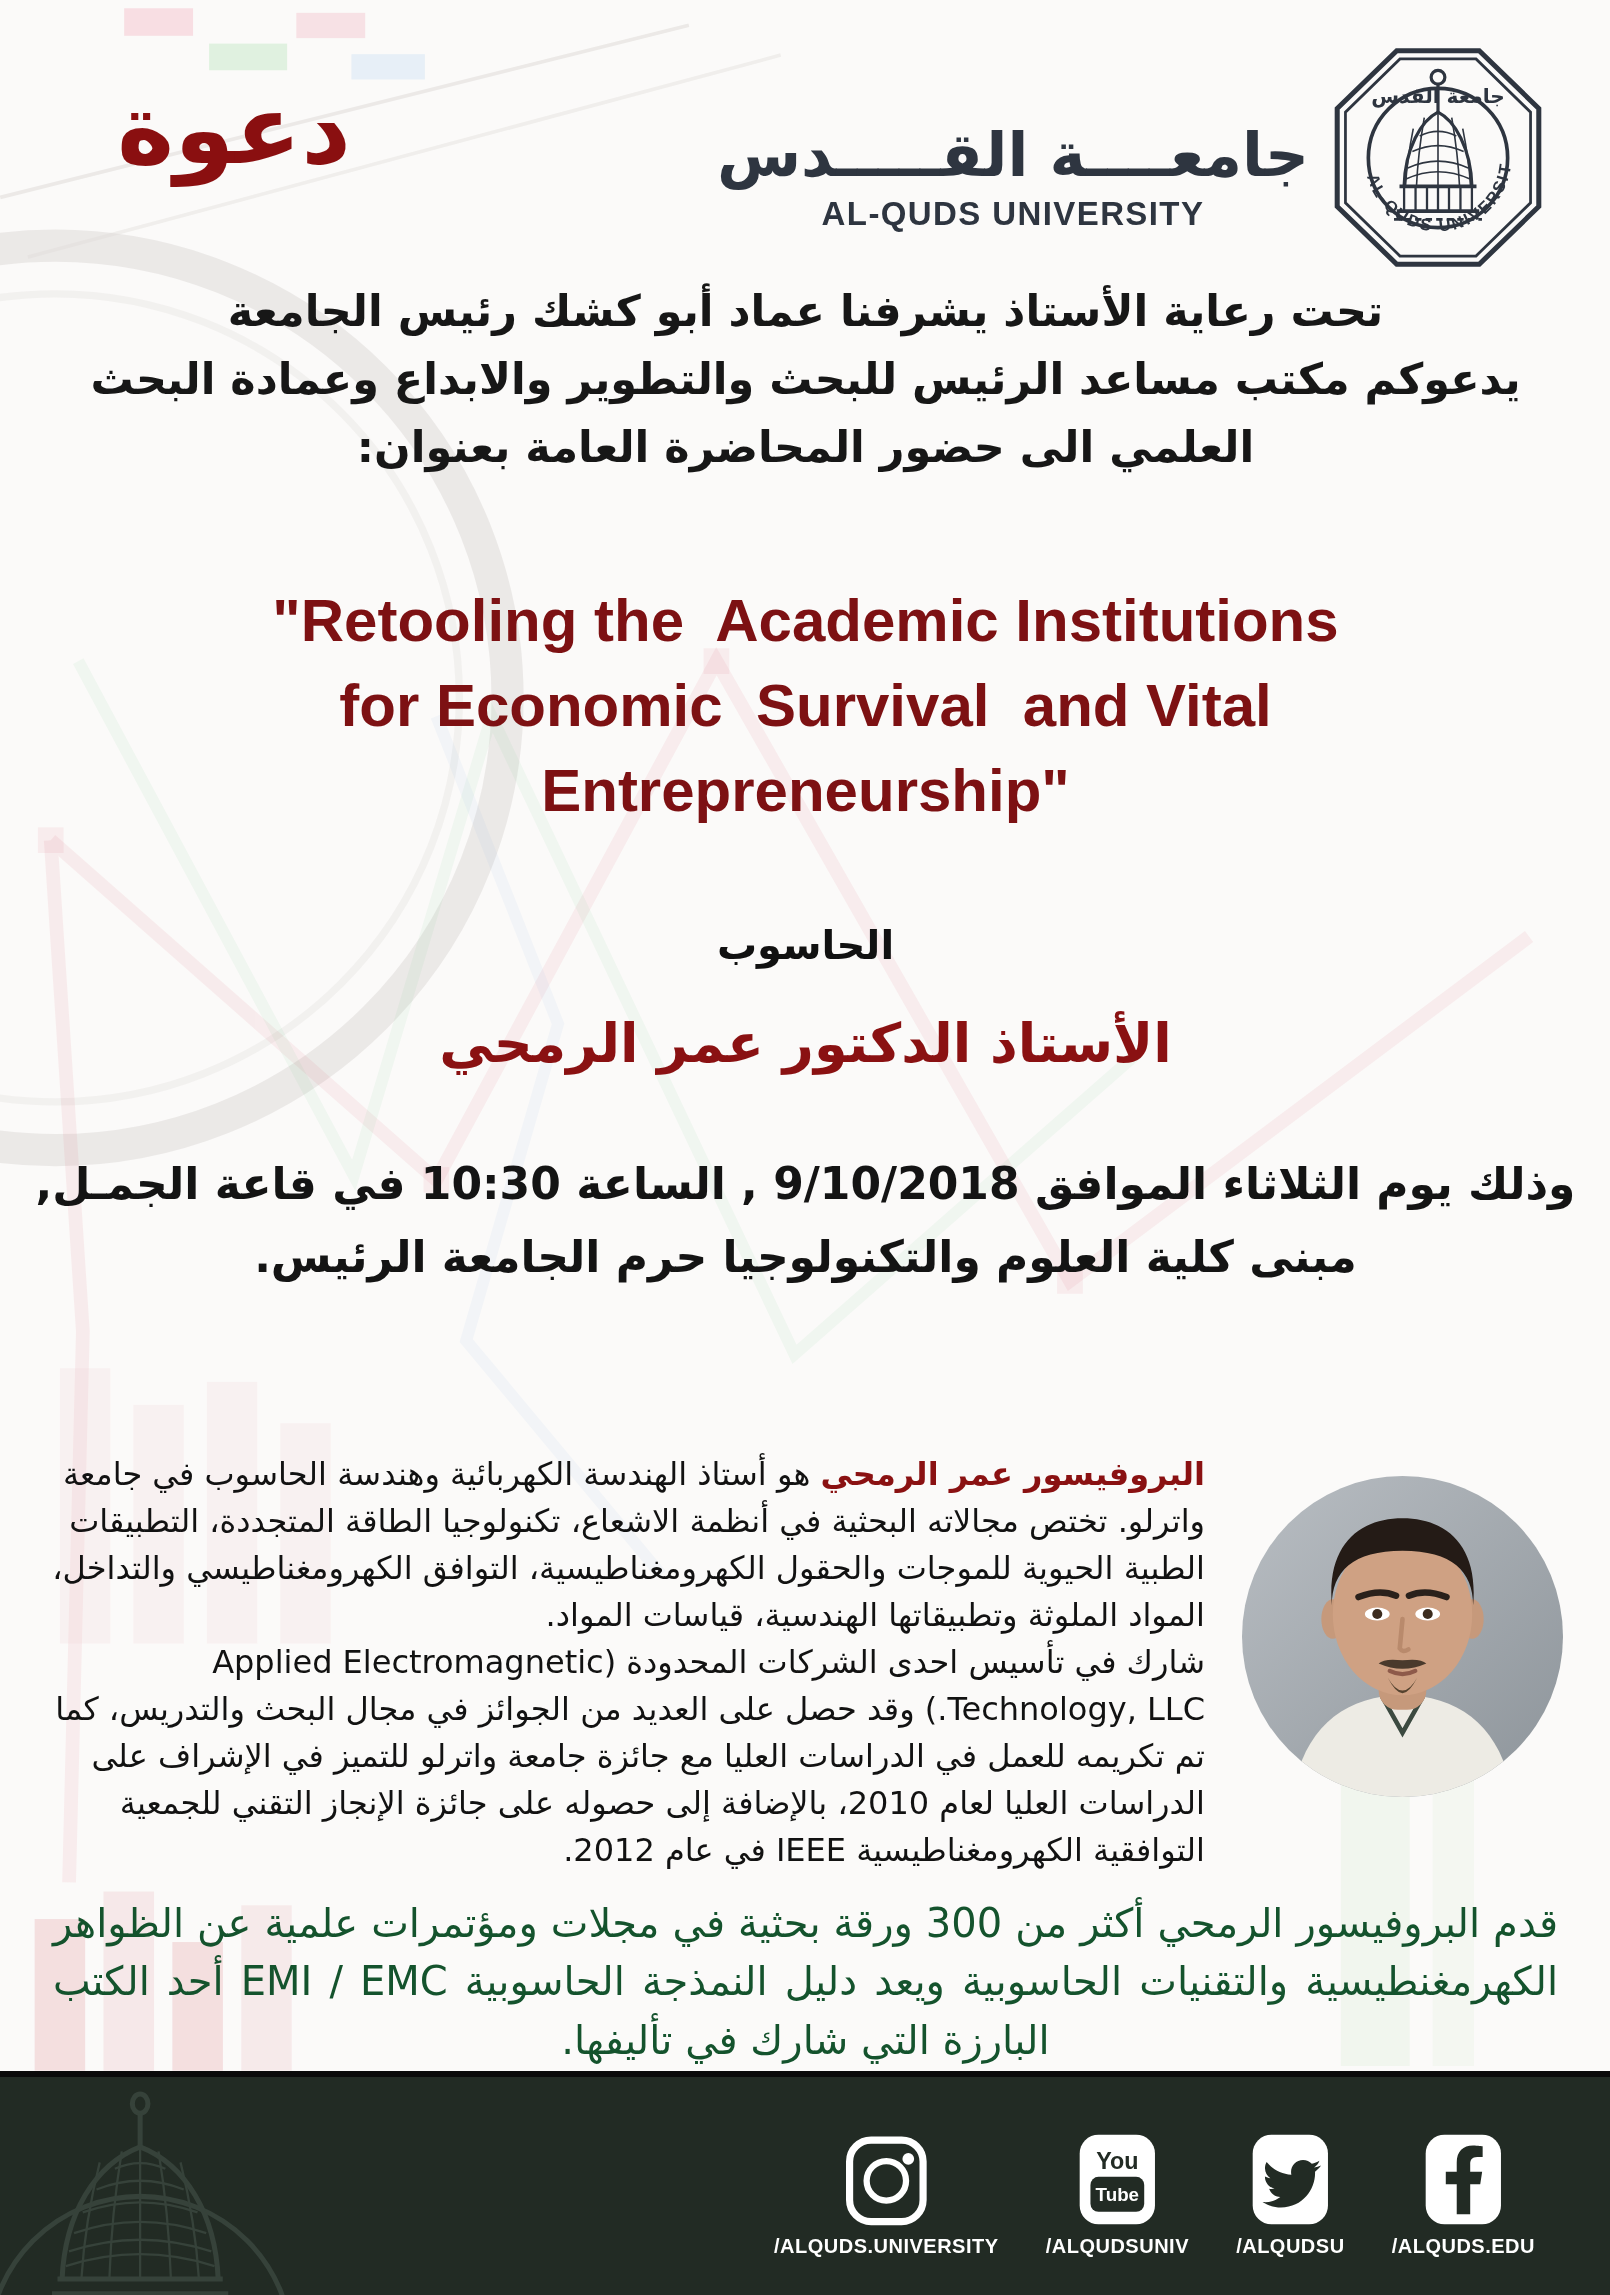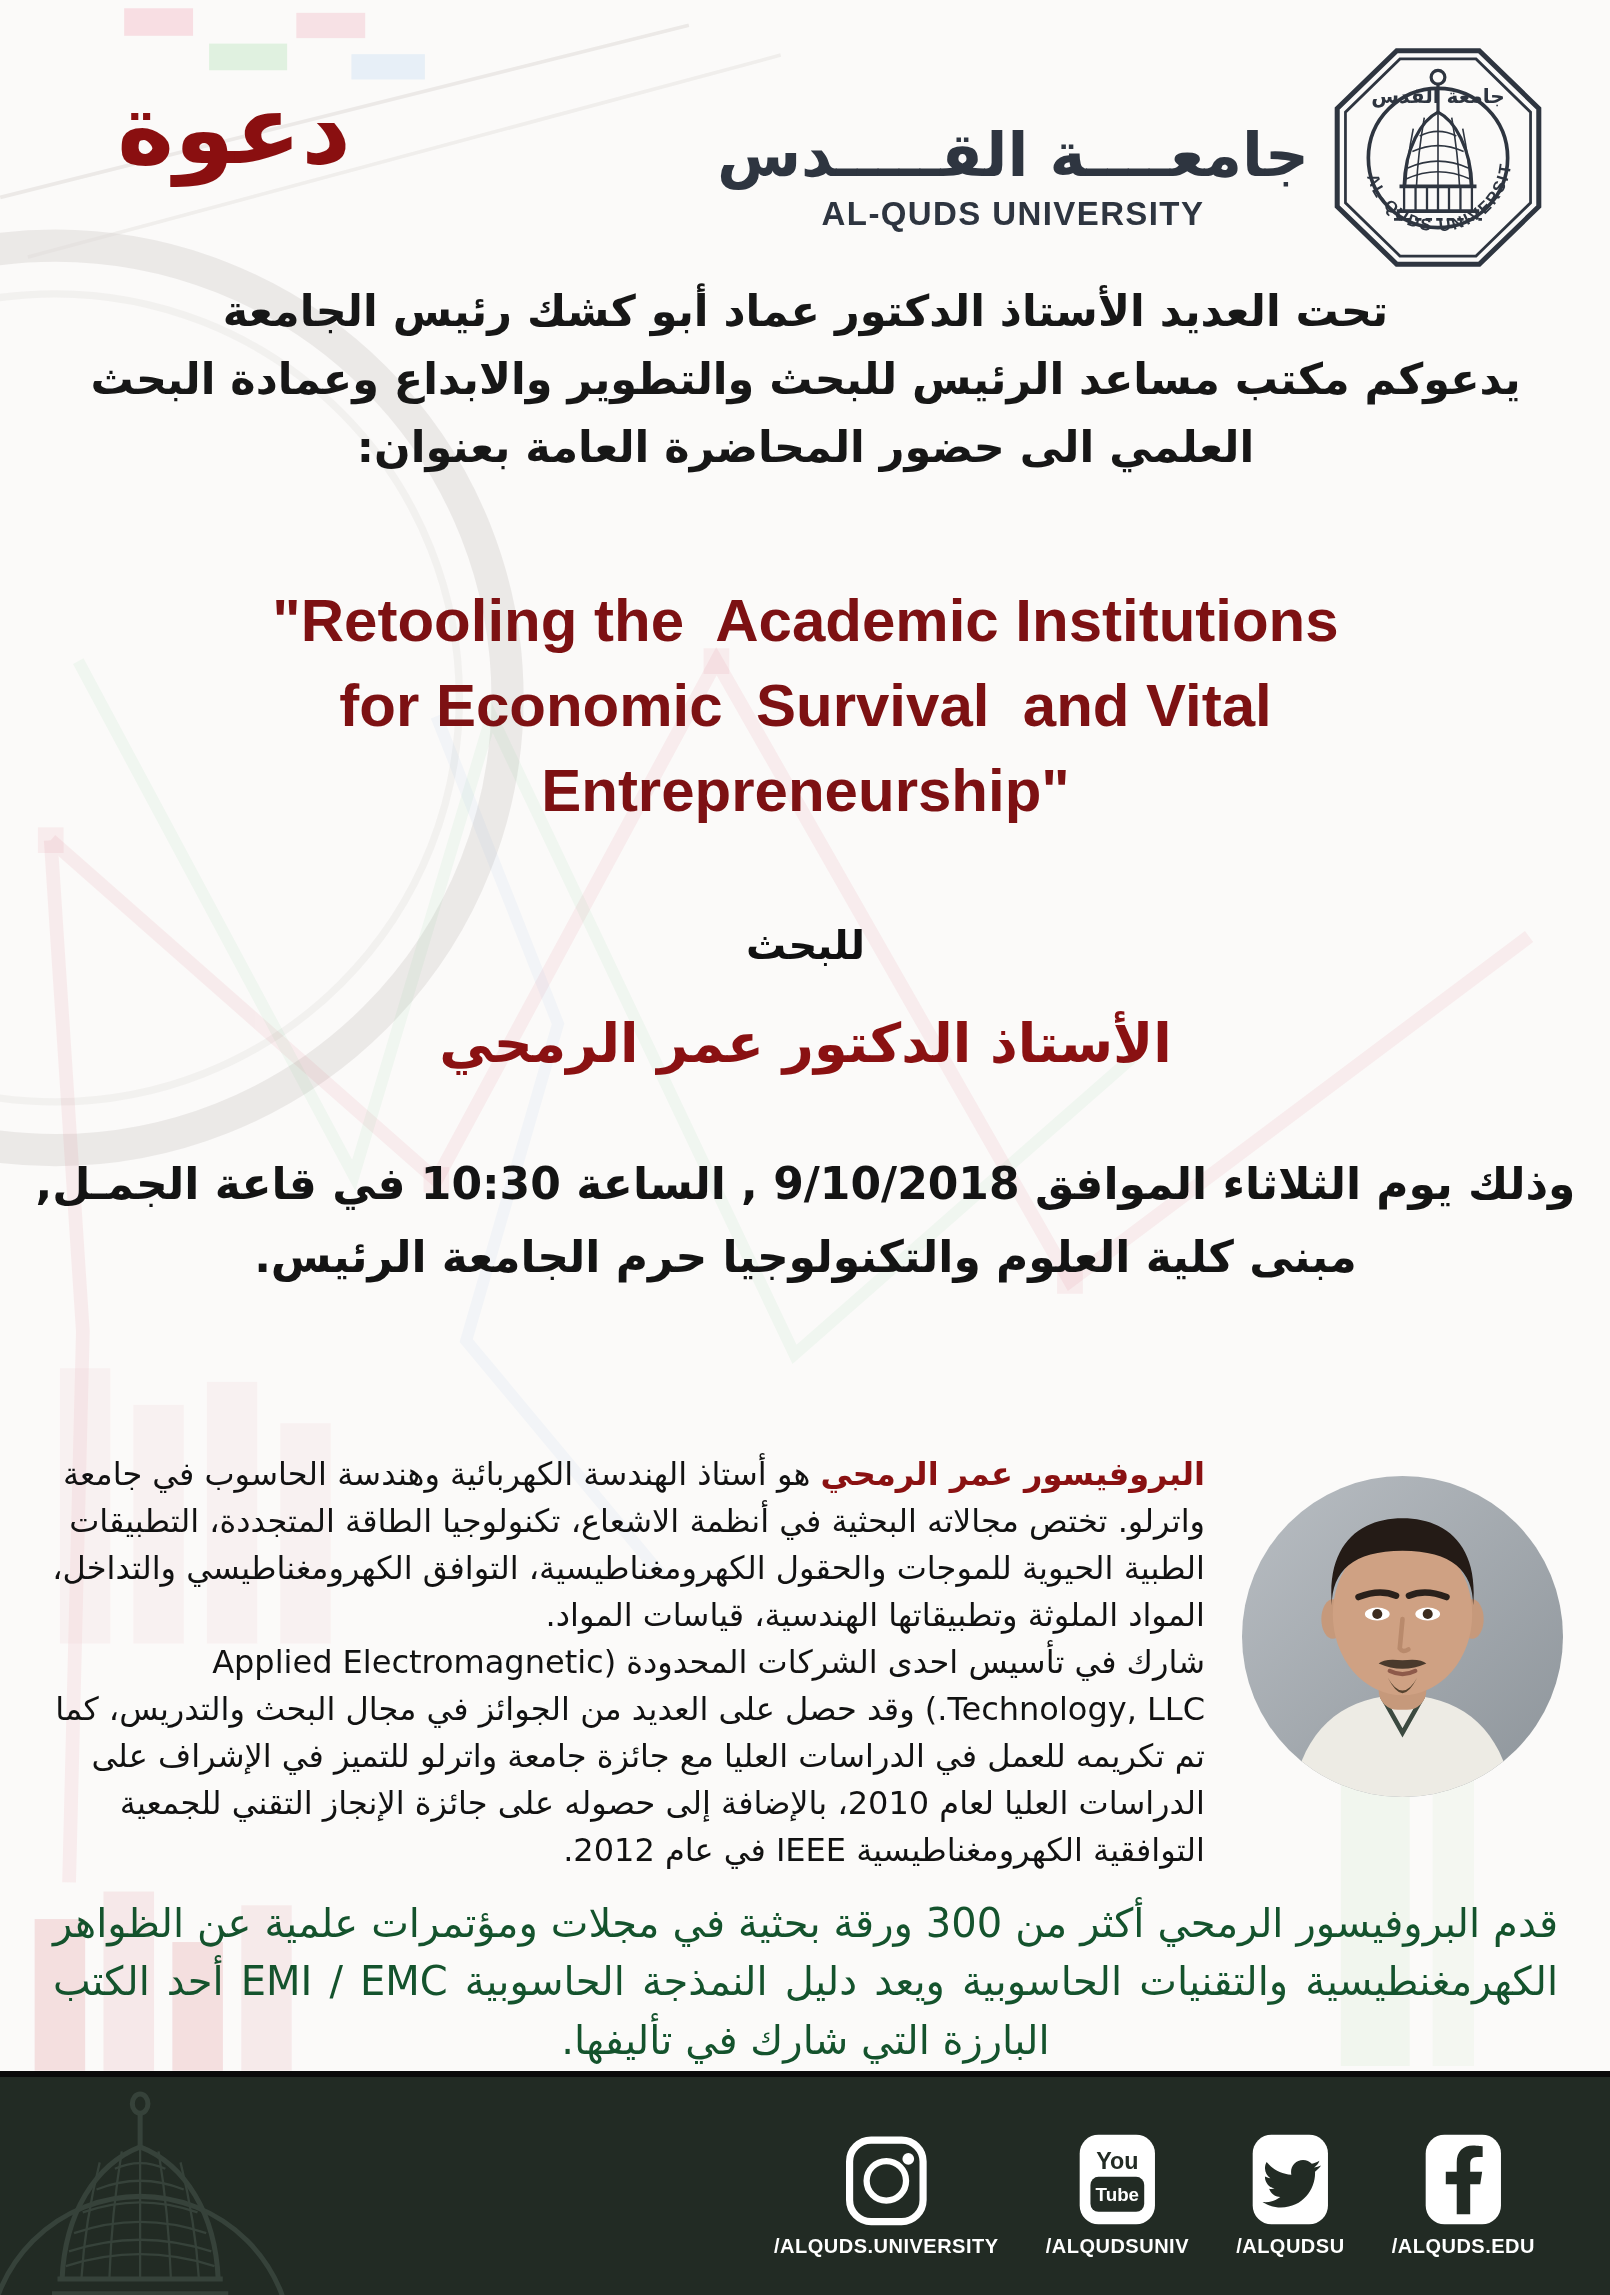--- a/index.html
+++ b/index.html
@@ -167,32 +167,32 @@
         <text x="226" y="120" text-anchor="middle" font-family="DejaVu Sans" font-size="44" font-weight="bold" fill="#2e3540" direction="rtl">جامعة القدس</text>
         <path id="sealArc" d="M66,240 A160,160 0 0 0 386,240" fill="none"></path>
         <text font-family="Liberation Sans" font-size="36" font-weight="bold" fill="#2e3540" letter-spacing="5">
           <textPath href="#sealArc" startOffset="8%">AL-QUDS UNIVERSITY</textPath>
         </text>
       </svg>
     </div>
   </div>
 
   <div class="layer intro">
-    <div>تحت العديد الأستاذ الدكتور عماد أبو كشك رئيس الجامعة</div>
+    <div>تحت رعاية الأستاذ يشرفنا عماد أبو كشك رئيس الجامعة</div>
     <div>يدعوكم مكتب مساعد الرئيس للبحث والتطوير والابداع وعمادة البحث</div>
     <div>العلمي الى حضور المحاضرة العامة بعنوان:</div>
   </div>
 
   <div class="layer title">
     <div>"Retooling the  Academic Institutions</div>
     <div>for Economic  Survival  and Vital</div>
     <div>Entrepreneurship"</div>
   </div>
 
-  <div class="layer presenter-intro">للبحث</div>
+  <div class="layer presenter-intro">الحاسوب</div>
   <div class="layer presenter-name">الأستاذ الدكتور عمر الرمحي</div>
 
   <div class="layer event">
     <div>وذلك يوم الثلاثاء الموافق 9/10/2018 , الساعة 10:30 في قاعة الجمـل,</div>
     <div>مبنى كلية العلوم والتكنولوجيا حرم الجامعة الرئيس.</div>
   </div>
 
   <div class="layer bio-row">
     <div class="photo">
       <svg viewBox="0 0 700 700" xmlns="http://www.w3.org/2000/svg">

